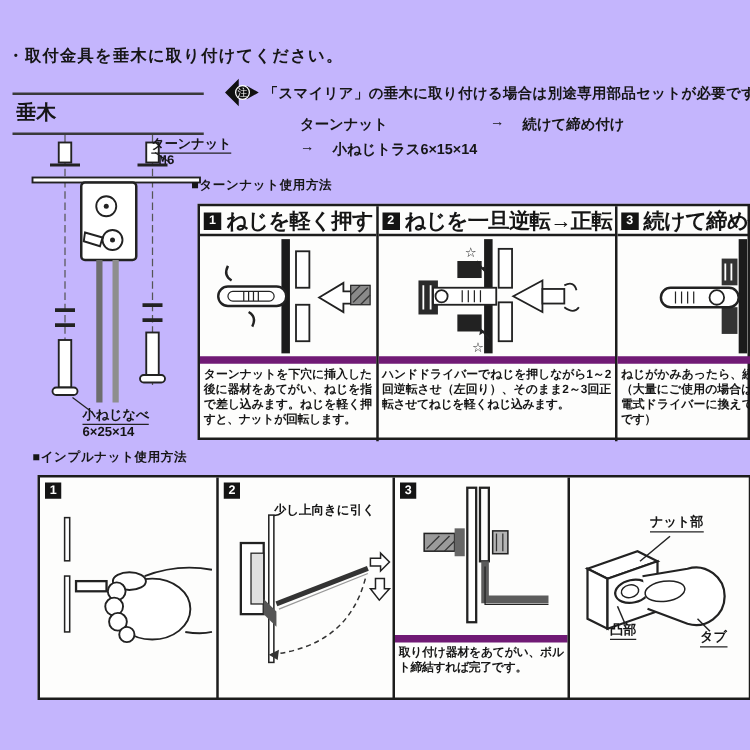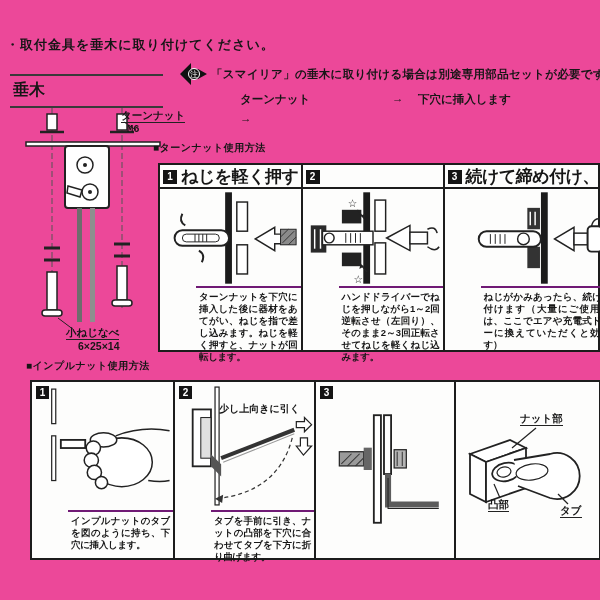--- a/index.html
+++ b/index.html
@@ -1,32 +1,32 @@
 <!DOCTYPE html>
 <html><head>
 <meta charset="utf-8">
 <style>
   html,body{margin:0;padding:0;background:#e8e8e6;}
-  #page{position:relative;width:600px;height:600px;background:#ec4899;overflow:hidden;
+  #page{position:relative;width:600px;height:600px;background:#c4b5fd;overflow:hidden;
         font-family:"Liberation Sans","DejaVu Sans",sans-serif;color:#161616;}
   .abs{position:absolute;}
   .bold{font-weight:bold;}
   .hline{position:absolute;height:2px;background:#3a3a3a;}
   .sec-title{font-size:10px;font-weight:bold;letter-spacing:0.5px;white-space:nowrap;}
   
   .steps-table{position:absolute;display:grid;border:2px solid #1c1c1c;background:#fdfdfc;}
   .steps-table .cell{position:relative;border-left:2px solid #1c1c1c;display:flex;flex-direction:column;}
   .steps-table .cell:first-child{border-left:none;}
   .cell-head{display:flex;align-items:center;gap:4px;padding:3px 2px 2px 3px;border-bottom:2px solid #1c1c1c;height:17px;}
   .numbox{display:inline-flex;align-items:center;justify-content:center;background:#141414;color:#fff;
           width:14px;height:14px;font-size:10px;font-weight:bold;flex:0 0 auto;}
   .cell-head .head-label{font-size:17px;font-weight:bold;white-space:nowrap;letter-spacing:-0.5px;}
   .cell-img{flex:1 1 auto;display:flex;align-items:center;justify-content:center;overflow:hidden;}
-  .cell-text{border-top:2px solid #701a75;font-size:9.5px;font-weight:600;line-height:12px;
-             padding:3px 3px;letter-spacing:-0.3px;text-align:justify;margin-left:36px;}
+  .cell-text{border-top:6px solid #701a75;font-size:9.5px;font-weight:600;line-height:12px;
+             padding:3px 3px;letter-spacing:-0.3px;text-align:justify;}
   .t1 .cell-text{height:56px;}
   .t2 .cell-text{height:40px;}
   .t2 .numbox{position:absolute;top:4px;left:4px;z-index:2;width:13px;height:13px;}
   .lbl{font-size:10.5px;font-weight:bold;white-space:nowrap;line-height:13px;}
   .lbl-u{border-bottom:1.5px solid #222;}
   .note-line{font-size:11.5px;font-weight:bold;letter-spacing:0.3px;white-space:nowrap;}
   .sub-row{display:flex;font-size:11.5px;font-weight:bold;margin-bottom:5px;white-space:nowrap;}
   .sub-from{width:152px;}
   .sub-arrow{width:26px;}
   svg .ln{stroke:#222;fill:none;}
@@ -47,24 +47,25 @@
     <circle cx="16" cy="14" r="5.5" fill="#111" stroke="#fff" stroke-width="1"></circle>
     <text x="16" y="17" text-anchor="middle" font-size="8" fill="#fff">注</text>
   </svg>
 
   <div class="abs note-line" style="left:211px;top:67px;">「スマイリア」の垂木に取り付ける場合は別途専用部品セットが必要です。</div>
 
   <div class="abs" style="left:240px;top:92px;">
     <div class="sub-row">
       <span class="sub-from">ターンナット</span>
       <span class="sub-arrow">→</span>
-      <span>下穴に挿入します</span>
+      <span>続けて締め付け</span>
     </div>
     <div class="sub-row">
       <span class="sub-arrow">→</span>
+      <span>小ねじトラス6×15×14</span>
     </div>
   </div>
 
   <svg class="abs" style="left:18px;top:108px;" width="150" height="250" viewBox="0 0 150 250">
     <line x1="34" y1="0" x2="34" y2="208" stroke="#555" stroke-width="1" stroke-dasharray="6,3"></line>
     <line x1="104" y1="0" x2="104" y2="200" stroke="#555" stroke-width="1" stroke-dasharray="6,3"></line>
 
     <rect x="29" y="6" width="10" height="16" fill="#fff" stroke="#222" stroke-width="1.5"></rect>
     <line x1="22" y1="24" x2="46" y2="24" stroke="#222" stroke-width="2.5"></line>
     <rect x="99" y="6" width="10" height="16" fill="#fff" stroke="#222" stroke-width="1.5"></rect>
@@ -95,21 +96,21 @@
     <rect x="94" y="192" width="20" height="6" rx="3" fill="#fff" stroke="#222" stroke-width="1.5"></rect>
 
     <line x1="40" y1="210" x2="56" y2="222" stroke="#222" stroke-width="1"></line>
   </svg>
 
   <div class="abs" style="left:121px;top:109px;">
     <div class="lbl lbl-u">ターンナット</div>
     <div class="lbl" style="padding-left:6px;font-family:Liberation Mono, monospace;">M6</div>
   </div>
 
-  <div class="abs" style="left:66px;top:326px;text-align:right;">
+  <div class="abs" style="left:66px;top:326px;text-align:left;">
     <div class="lbl lbl-u">小ねじなべ</div>
     <div class="lbl">6×25×14</div>
   </div>
 
   <div class="abs sec-title" style="left:153px;top:141px;">■ターンナット使用方法</div>
 
   <div class="steps-table t1" style="left:158px;top:163px;width:438px;height:185px;grid-template-columns:1fr 1fr 1fr;">
 
     <div class="cell">
       <div class="cell-head">
@@ -135,20 +136,21 @@
           <line x1="124" y1="48" x2="132" y2="40" stroke="#333" stroke-width="1"></line>
           <line x1="132" y1="56" x2="140" y2="48" stroke="#333" stroke-width="1"></line>
         </svg>
       </div>
       <div class="cell-text">ターンナットを下穴に挿入した後に器材をあてがい、ねじを指で差し込みます。ねじを軽く押すと、ナットが回転します。</div>
     </div>
 
     <div class="cell">
       <div class="cell-head">
         <span class="numbox">2</span>
+        <span class="head-label">ねじを一旦逆転→正転</span>
       </div>
       <div class="cell-img">
         <svg width="140" height="96" viewBox="0 0 144 98">
           <rect x="62" y="2" width="7" height="94" fill="#1b1b1b"></rect>
           <rect x="74" y="10" width="11" height="32" fill="#fff" stroke="#222" stroke-width="1.5"></rect>
           <rect x="74" y="54" width="11" height="32" fill="#fff" stroke="#222" stroke-width="1.5"></rect>
           <rect x="40" y="20" width="20" height="14" fill="#222"></rect>
           <rect x="40" y="64" width="20" height="14" fill="#222"></rect>
           <rect x="8" y="36" width="16" height="28" fill="#2a2a2a"></rect>
           <line x1="12" y1="40" x2="12" y2="60" stroke="#fff" stroke-width="1.5"></line>
@@ -216,61 +218,60 @@
           <ellipse cx="86" cy="78" rx="30" ry="24" fill="#fff" stroke="#222" stroke-width="1.5"></ellipse>
           <ellipse cx="68" cy="56" rx="13" ry="7" fill="#fff" stroke="#222" stroke-width="1.5"></ellipse>
           <circle cx="58" cy="64" r="7" fill="#fff" stroke="#222" stroke-width="1.5"></circle>
           <circle cx="56" cy="76" r="7" fill="#fff" stroke="#222" stroke-width="1.5"></circle>
           <circle cx="59" cy="88" r="7" fill="#fff" stroke="#222" stroke-width="1.5"></circle>
           <circle cx="66" cy="98" r="6" fill="#fff" stroke="#222" stroke-width="1.5"></circle>
           <path class="ln" d="M80,52 q26,-10 53,-5" stroke-width="1.5"></path>
           <path class="ln" d="M112,96 q12,2 21,0" stroke-width="1.5"></path>
         </svg>
       </div>
-      <div class="cell-text">インプルナットのタブを図のように持ち、下穴に挿入します。</div>
     </div>
 
     <div class="cell">
       <span class="numbox">2</span>
       <div class="cell-img">
         <svg width="137" height="126" viewBox="0 0 134 124">
           <rect x="38" y="4" width="4" height="116" fill="#fff" stroke="#222" stroke-width="1.2"></rect>
           <rect x="16" y="26" width="18" height="56" fill="#fff" stroke="#222" stroke-width="1.8"></rect>
           <rect x="24" y="34" width="10" height="40" fill="#e0e0e0" stroke="#222" stroke-width="1"></rect>
           <polygon points="34,70 44,80 44,92 34,82" fill="#555"></polygon>
           <line x1="44" y1="74" x2="116" y2="46" stroke="#333" stroke-width="4"></line>
           <line x1="46" y1="78" x2="116" y2="50" stroke="#999" stroke-width="1"></line>
           <polygon points="118,38 126,38 126,34 133,41 126,48 126,44 118,44" fill="#fff" stroke="#222" stroke-width="1.2"></polygon>
           <polygon points="122,54 129,54 129,62 133,62 125,71 118,62 122,62" fill="#fff" stroke="#222" stroke-width="1.2"></polygon>
           <path d="M114,54 Q100,108 38,114" stroke="#333" stroke-width="1.2" stroke-dasharray="4,3" fill="none"></path>
           <polygon points="38,114 46,110 45,118" fill="#333"></polygon>
         </svg>
       </div>
       <div class="abs lbl" style="left:44px;top:20px;font-size:10px;">少し上向きに引く</div>
-      <div class="cell-text">タブを手前に引き、ナットの凸部を下穴に合わせてタブを下方に折り曲げます。</div>
     </div>
 
     <div class="cell">
       <span class="numbox">3</span>
       <div class="cell-img">
         <svg width="136" height="126" viewBox="0 0 134 124">
           <rect x="56" y="8" width="7" height="106" fill="#fff" stroke="#222" stroke-width="1.8"></rect>
           <rect x="66" y="8" width="7" height="58" fill="#fff" stroke="#222" stroke-width="1.8"></rect>
           <rect x="22" y="44" width="24" height="14" fill="#9a9a9a" stroke="#222" stroke-width="1.2"></rect>
           <line x1="24" y1="56" x2="34" y2="46" stroke="#333" stroke-width="1"></line>
           <line x1="30" y1="58" x2="42" y2="46" stroke="#333" stroke-width="1"></line>
           <line x1="38" y1="58" x2="46" y2="50" stroke="#333" stroke-width="1"></line>
           <rect x="46" y="40" width="8" height="22" fill="#666"></rect>
           <rect x="76" y="42" width="12" height="18" fill="#b5b5b5" stroke="#222" stroke-width="1.2"></rect>
           <line x1="79" y1="44" x2="79" y2="58" stroke="#333" stroke-width="1"></line>
           <line x1="84" y1="44" x2="84" y2="58" stroke="#333" stroke-width="1"></line>
           <path d="M70,66 L70,96 L120,96" stroke="#5c5c5c" stroke-width="6" fill="none"></path>
           <path d="M70,66 L70,96 L120,96" stroke="#222" stroke-width="1" fill="none" transform="translate(0,4)"></path>
         </svg>
       </div>
+      <div class="cell-text">取り付け器材をあてがい、ボルト締結すれば完了です。</div>
     </div>
 
     <div class="cell">
       <svg width="141" height="172" viewBox="0 0 141 172" style="flex:1;">
         <polygon points="14,70 54,56 70,64 30,78" fill="#fff" stroke="#222" stroke-width="1.8"></polygon>
         <polygon points="14,70 30,78 30,118 14,110" fill="#fff" stroke="#222" stroke-width="1.8"></polygon>
         <polygon points="30,78 70,64 70,104 30,118" fill="#fff" stroke="#222" stroke-width="1.8"></polygon>
         <ellipse cx="50" cy="88" rx="14" ry="9" transform="rotate(-12 50 88)" fill="#fff" stroke="#222" stroke-width="1.8"></ellipse>
         <ellipse cx="48" cy="88" rx="7" ry="5" transform="rotate(-12 48 88)" fill="#fff" stroke="#222" stroke-width="1.2"></ellipse>
         <path d="M58,76 L94,70 A23,23 0 1 1 94,114 L62,102" fill="#fff" stroke="#222" stroke-width="1.8"></path>

